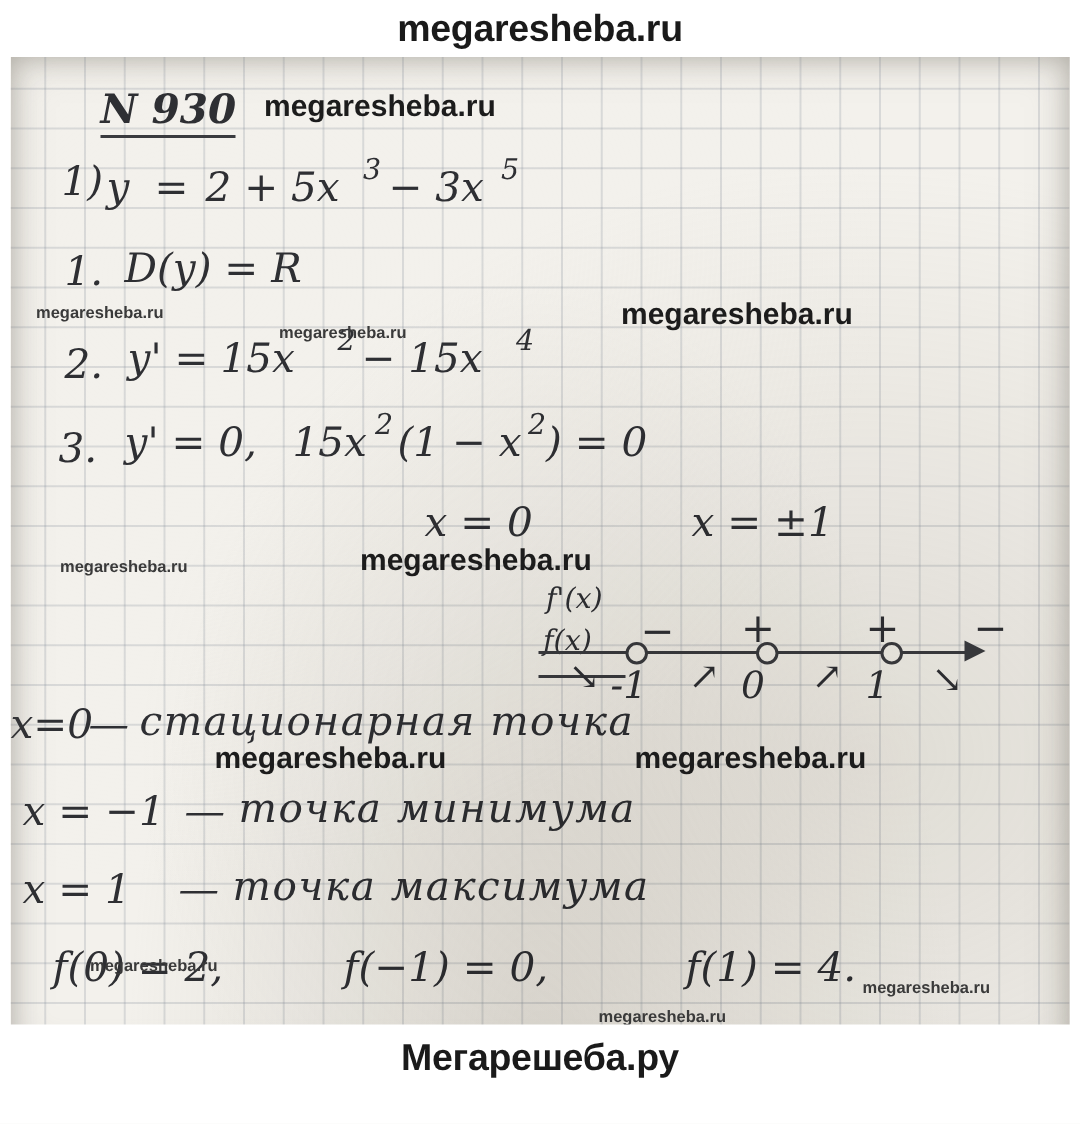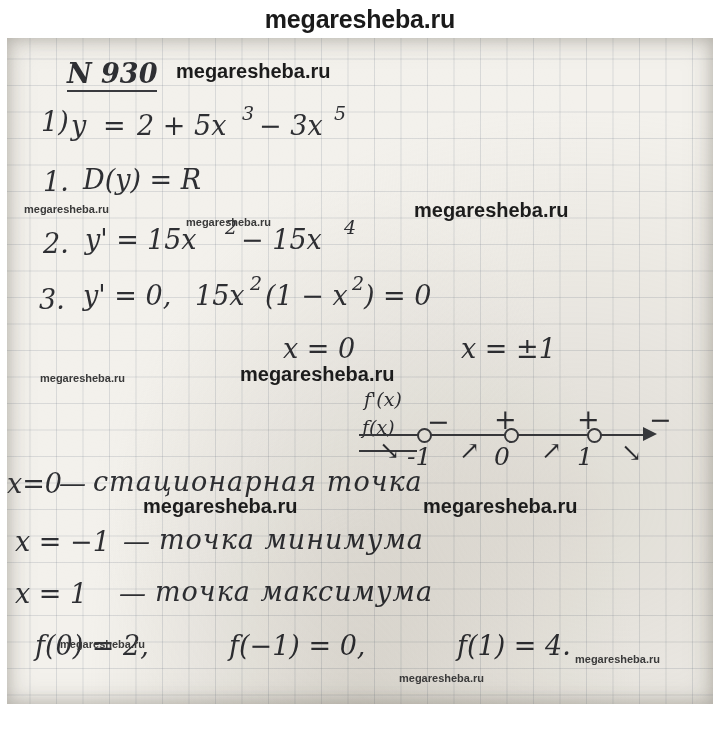--- a/index.html
+++ b/index.html
@@ -199,13 +199,14 @@
   <div class="wm sm" style="left:186px;top:216px;">megaresheba.ru</div>
   <div class="wm lg" style="left:414px;top:199px;">megaresheba.ru</div>
   <div class="wm sm" style="left:40px;top:372px;">megaresheba.ru</div>
   <div class="wm lg" style="left:240px;top:363px;">megaresheba.ru</div>
   <div class="wm lg" style="left:143px;top:495px;">megaresheba.ru</div>
   <div class="wm lg" style="left:423px;top:495px;">megaresheba.ru</div>
   <div class="wm sm" style="left:60px;top:638px;">megaresheba.ru</div>
   <div class="wm sm" style="left:575px;top:653px;">megaresheba.ru</div>
   <div class="wm sm" style="left:399px;top:672px;">megaresheba.ru</div>
 
+  <div class="bottom-watermark">Мегарешеба.ру</div>
 </div>
 
 </body></html>

